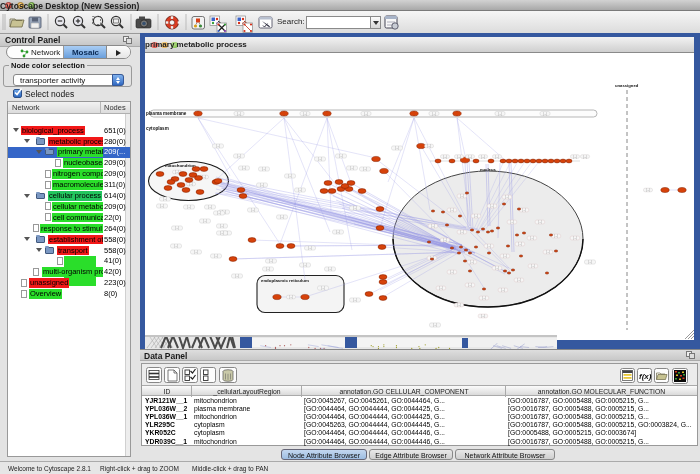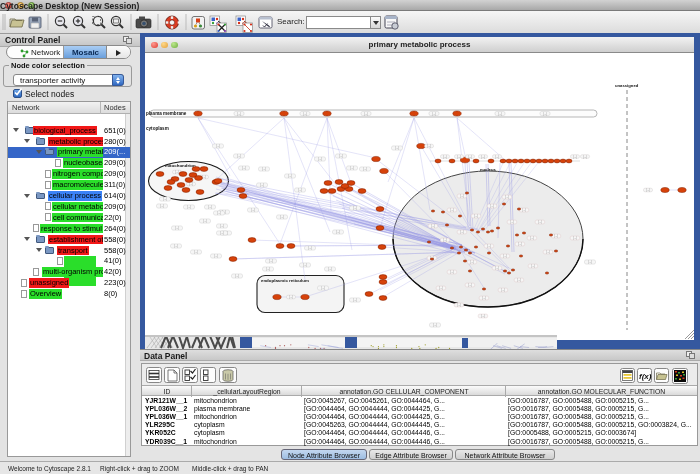--- a/index.html
+++ b/index.html
@@ -158,21 +158,21 @@
       <div class="abs" style="left:4px;top:1px;font-size:7.5px;color:#333;">Network</div>
       <div class="abs" style="left:96px;top:1px;font-size:7.5px;color:#333;">Nodes</div>
       <div class="abs" style="left:92px;top:0;width:1px;height:12px;background:#b8b8b8;"></div>
     </div>
     <div class="abs" style="left:117px;top:12px;width:5px;height:344px;background:#ededed;border-left:1px solid #d0d0d0;"></div>
     <div class="abs" style="left:0;top:-100.8px;width:124px;height:456px;">
         <div style="position:absolute;left:0;top:123.9px;width:123px;height:10.9px;">
           <div style="position:absolute;left:5px;top:3px;width:0;height:0;border-left:3.5px solid transparent;border-right:3.5px solid transparent;border-top:4.5px solid #555;"></div>
           <div style="position:absolute;left:17px;top:2px;width:9px;height:6.5px;background:#7a97c2;border:0.5px solid #41597e;border-radius:1px;"></div>
           <div style="position:absolute;left:17px;top:1px;width:4px;height:2px;background:#7a97c2;border-radius:1px;"></div>
-          <div style="position:absolute;left:25px;top:0.5px;max-width:66px;overflow:hidden;white-space:nowrap;background:#f21818;color:#000;font-size:7.5px;line-height:9.5px;padding:0 1px;">biological_process</div>
+          <div style="position:absolute;left:13px;top:0.5px;max-width:66px;overflow:hidden;white-space:nowrap;background:#f21818;color:#000;font-size:7.5px;line-height:9.5px;padding:0 1px;">biological_process</div>
           <div style="position:absolute;left:96px;top:0.5px;color:#000;font-size:7.5px;line-height:9.5px;">651(0)</div>
         </div>
         <div style="position:absolute;left:0;top:134.8px;width:123px;height:10.9px;">
           <div style="position:absolute;left:16px;top:3px;width:0;height:0;border-left:3.5px solid transparent;border-right:3.5px solid transparent;border-top:4.5px solid #555;"></div>
           <div style="position:absolute;left:28px;top:2px;width:9px;height:6.5px;background:#7a97c2;border:0.5px solid #41597e;border-radius:1px;"></div>
           <div style="position:absolute;left:28px;top:1px;width:4px;height:2px;background:#7a97c2;border-radius:1px;"></div>
           <div style="position:absolute;left:40px;top:0.5px;max-width:55px;overflow:hidden;white-space:nowrap;background:#f21818;color:#000;font-size:7.5px;line-height:9.5px;padding:0 1px;">metabolic process</div>
           <div style="position:absolute;left:96px;top:0.5px;color:#000;font-size:7.5px;line-height:9.5px;">280(0)</div>
         </div>
         <div style="position:absolute;left:0;top:145.7px;width:123px;height:10.9px;background:#3566c8;">
@@ -194,21 +194,21 @@
         </div>
         <div style="position:absolute;left:0;top:178.4px;width:123px;height:10.9px;">
           <div style="position:absolute;left:37px;top:1px;width:6px;height:8px;background:#fff;border:0.5px solid #999;"></div>
           <div style="position:absolute;left:44px;top:0.5px;max-width:51px;overflow:hidden;white-space:nowrap;background:#2ade2a;color:#000;font-size:7.5px;line-height:9.5px;padding:0 1px;">macromolecule</div>
           <div style="position:absolute;left:96px;top:0.5px;color:#000;font-size:7.5px;line-height:9.5px;">311(0)</div>
         </div>
         <div style="position:absolute;left:0;top:189.3px;width:123px;height:10.9px;">
           <div style="position:absolute;left:16px;top:3px;width:0;height:0;border-left:3.5px solid transparent;border-right:3.5px solid transparent;border-top:4.5px solid #555;"></div>
           <div style="position:absolute;left:28px;top:2px;width:9px;height:6.5px;background:#7a97c2;border:0.5px solid #41597e;border-radius:1px;"></div>
           <div style="position:absolute;left:28px;top:1px;width:4px;height:2px;background:#7a97c2;border-radius:1px;"></div>
-          <div style="position:absolute;left:40px;top:0.5px;max-width:55px;overflow:hidden;white-space:nowrap;background:#3b82f6;color:#000;font-size:7.5px;line-height:9.5px;padding:0 1px;">cellular process</div>
+          <div style="position:absolute;left:40px;top:0.5px;max-width:55px;overflow:hidden;white-space:nowrap;background:#22c55e;color:#000;font-size:7.5px;line-height:9.5px;padding:0 1px;">cellular process</div>
           <div style="position:absolute;left:96px;top:0.5px;color:#000;font-size:7.5px;line-height:9.5px;">614(0)</div>
         </div>
         <div style="position:absolute;left:0;top:200.2px;width:123px;height:10.9px;">
           <div style="position:absolute;left:37px;top:1px;width:6px;height:8px;background:#fff;border:0.5px solid #999;"></div>
           <div style="position:absolute;left:44px;top:0.5px;max-width:51px;overflow:hidden;white-space:nowrap;background:#2ade2a;color:#000;font-size:7.5px;line-height:9.5px;padding:0 1px;">cellular metabo</div>
           <div style="position:absolute;left:96px;top:0.5px;color:#000;font-size:7.5px;line-height:9.5px;">209(0)</div>
         </div>
         <div style="position:absolute;left:0;top:211.1px;width:123px;height:10.9px;">
           <div style="position:absolute;left:37px;top:1px;width:6px;height:8px;background:#fff;border:0.5px solid #999;"></div>
           <div style="position:absolute;left:44px;top:0.5px;max-width:51px;overflow:hidden;white-space:nowrap;background:#2ade2a;color:#000;font-size:7.5px;line-height:9.5px;padding:0 1px;">cell communicat</div>
@@ -256,21 +256,21 @@
     </div>
   </div>
 </div>
 
 <div class="abs" style="left:140px;top:33px;width:560px;height:316px;background:#35589f;">
 
   <div class="abs" style="left:5px;top:4px;width:549px;height:16px;background:linear-gradient(#f2f2f2,#cfcfcf);border-bottom:1px solid #8a8a8a;">
     <div class="abs" style="left:6px;top:4.5px;width:6.5px;height:6.5px;border-radius:50%;background:radial-gradient(circle at 35% 30%,#ff9a90,#dd3c30);"></div>
     <div class="abs" style="left:16px;top:4.5px;width:6.5px;height:6.5px;border-radius:50%;background:radial-gradient(circle at 35% 30%,#ffd98a,#e2a03a);"></div>
     <div class="abs" style="left:26px;top:4.5px;width:6.5px;height:6.5px;border-radius:50%;background:radial-gradient(circle at 35% 30%,#bce88e,#6fae3e);"></div>
-    <div class="abs" style="left:0;top:3px;width:549px;text-align:center;font-size:8px;font-weight:bold;color:#222;">primary metabolic process</div>
+    <div class="abs" style="left:0;top:3px;width:549px;text-align:left;font-size:8px;font-weight:bold;color:#222;">primary metabolic process</div>
   </div>
 
   <div class="abs" style="left:5px;top:20px;width:549px;height:282px;background:#fff;overflow:hidden;">
     <svg width="549" height="282" viewBox="0 0 549 282">
         <rect x="5" y="57" width="447" height="7" rx="3.5" fill="#fcfcfc" stroke="#999" stroke-width="0.7"></rect>
         <ellipse cx="43.5" cy="128" rx="40" ry="19.5" fill="#f6f6f6" stroke="#1a1a1a" stroke-width="1.1"></ellipse>
         <ellipse cx="343" cy="186" rx="95" ry="68" fill="#ececec" stroke="#444" stroke-width="1"></ellipse>
         <path d="M 248,186 a 95 68 0 0 0 190 0" fill="none" stroke="#111" stroke-width="1.4"></path>
         <rect x="112" y="222.5" width="87" height="37" rx="8" fill="#f4f4f4" stroke="#222" stroke-width="1.1"></rect>
         <line x1="482" y1="37" x2="482" y2="277" stroke="#888" stroke-width="1" stroke-dasharray="4,3"></line>

